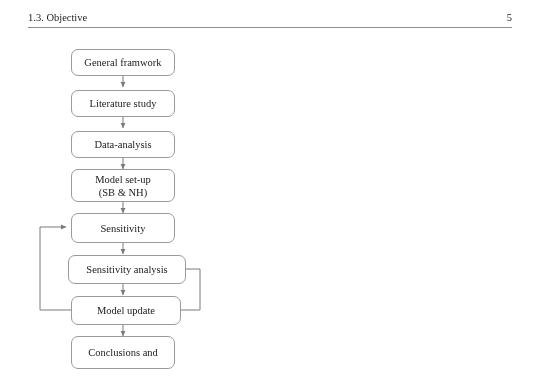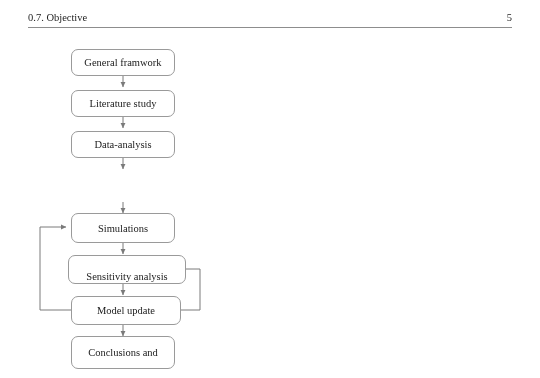--- a/index.html
+++ b/index.html
@@ -83,21 +83,21 @@
     white-space: nowrap;
   }
   .node .line2 {
     display: block;
   }
 </style>
 </head>
 <body>
 
 <div class="page-header">
-  <div class="section-title">0.7. Objective</div>
+  <div class="section-title">1.3. Objective</div>
   <div class="page-number">5</div>
   <div class="header-rule"></div>
 </div>
 
 <div class="flowchart">
 
   <svg class="flow-svg" viewBox="0 0 540 378">
     <defs>
       <marker id="arrowhead" markerWidth="7" markerHeight="7" refX="5.4" refY="2.6" orient="auto" markerUnits="userSpaceOnUse">
         <path d="M0,0 L5.6,2.6 L0,5.2 z" fill="#7a7a7a"></path>
@@ -126,26 +126,30 @@
   </div>
 
   <div class="node" style="left:58px; top:90px; width:104px; height:27px;justify-content:center;">
     <span>Literature study</span>
   </div>
 
   <div class="node" style="left:58px; top:131px; width:104px; height:27px;border-radius:7px;">
     <span>Data-analysis</span>
   </div>
 
+  <div class="node" style="left:58px; top:169px; width:104px; height:33px;">
+    <span>Model set-up</span>
+    <span class="line2">(SB &amp; NH)</span>
+  </div>
 
   <div class="node" style="left:58px; top:213px; width:104px; height:30px;">
-    <span>Simulations</span>
+    <span>Sensitivity</span>
   </div>
 
-  <div class="node" style="left:55px; top:255px; width:118px; height:29px;justify-content:flex-end;">
+  <div class="node" style="left:55px; top:255px; width:118px; height:29px;">
     <span>Sensitivity analysis</span>
   </div>
 
   <div class="node" style="left:58px; top:296px; width:110px; height:29px;">
     <span>Model update</span>
   </div>
 
   <div class="node" style="left:58px; top:336px; width:104px; height:33px;">
     <span>Conclusions and</span>
   </div>

